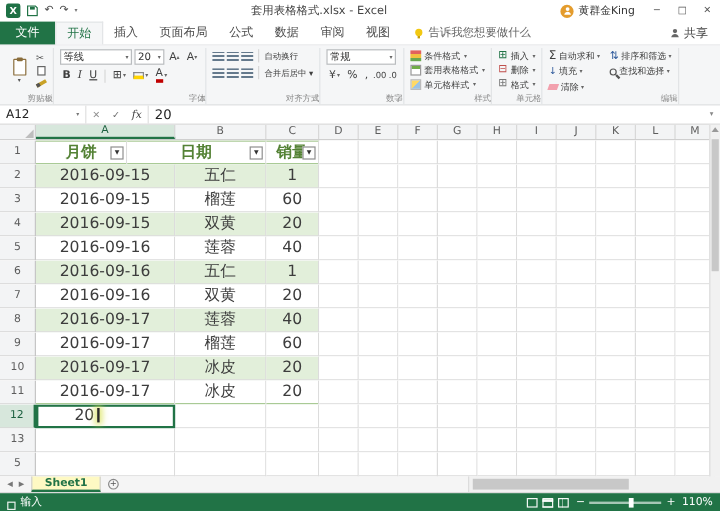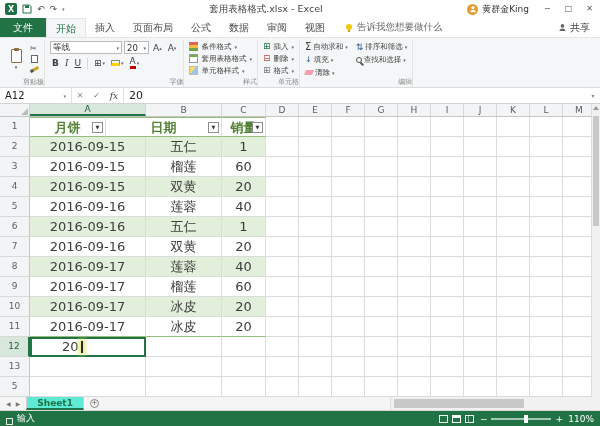--- a/index.html
+++ b/index.html
@@ -34,21 +34,21 @@
 
 .ribbon{flex:0 0 50px;height:50px;background:#f5f6f7;border-bottom:1px solid #d9dbdd;display:flex;align-items:stretch;padding:2px 0 0 2px;overflow:hidden;}
 .rgroup{position:relative;border-right:1px solid #e2e4e6;padding:1px 5px 10px 5px;display:flex;flex-direction:column;}
 .glabel{position:absolute;bottom:0;left:0;right:0;text-align:right;font-size:7px;color:#8a8a8a;line-height:10px;white-space:nowrap;}
 .launcher{position:absolute;right:1px;bottom:2px;font-size:6px;color:#9a9a9a;line-height:6px;}
 .gcontent{display:flex;flex:1;}
 .gcontent.col{flex-direction:column;justify-content:flex-start;gap:3px;}
 .frow{display:flex;align-items:center;gap:2px;}
 .combo{display:flex;align-items:center;justify-content:space-between;background:#fff;border:1px solid #b9bcbf;font-size:8.5px;color:#333;padding:0 2px;height:13px;}
 .combo i{font-style:normal;font-size:5px;color:#666;margin-left:2px;}
-.fname{width:72px;}
+.fname{width:60px;}
 .fsize{width:25px;}
 .nfmt{width:58px;}
 .tbtn{font-size:9px;color:#3f3f3f;padding:0 2px;display:flex;align-items:center;line-height:12px;}
 .tbtn i{font-style:normal;font-size:5px;color:#666;margin-left:1px;}
 .tbtn .tri{font-size:5px;margin-left:0;}
 .tbtn.b{font-weight:bold;}
 .tbtn.it{font-style:italic;font-family:"DejaVu Serif",serif;}
 .tbtn.u{text-decoration:underline;}
 .ic-fill{width:9px;height:6px;border:1px solid #888;border-bottom:3px solid #ffd400;display:inline-block;}
 .ic-fontclr{border-bottom:3px solid #c00000;line-height:9px;display:inline-block;font-size:9px;}
@@ -113,21 +113,21 @@
 .caret{display:inline-block;width:2px;height:12px;background:#2a2a2a;margin-left:2px;vertical-align:-2px;box-shadow:0 0 5px 2px rgba(216,226,86,0.85);}
 
 
 .vscroll{position:absolute;top:104px;bottom:29px;right:0;width:9px;background:#f1f1f1;border-left:1px solid #dcdcdc;z-index:5;}
 .vscroll .up{position:absolute;top:2px;left:1px;width:0;height:0;border-left:3px solid transparent;border-right:3px solid transparent;border-bottom:4px solid #9a9a9a;}
 .vthumb{position:absolute;top:12px;left:1px;width:6px;height:110px;background:#c8c8c8;}
 
 
 .sheetbar{flex:0 0 14px;height:14px;display:flex;align-items:stretch;background:#f5f5f5;border-bottom:1px solid #dadada;}
 .snav{display:flex;align-items:center;gap:5px;padding:0 6px;color:#777;font-size:6px;}
-.stab{background:#5eead4;border-left:1px solid #d0d0d0;border-right:1px solid #d0d0d0;color:#217346;font-weight:bold;font-size:9px;display:flex;align-items:center;padding:0 10px;border-bottom:2px solid #217346;}
+.stab{background:#fef9c3;border-left:1px solid #d0d0d0;border-right:1px solid #d0d0d0;color:#217346;font-weight:bold;font-size:9px;display:flex;align-items:center;padding:0 10px;border-bottom:2px solid #217346;}
 .addsheet{display:flex;align-items:center;padding:0 6px;}
 .addsheet .circ{width:9px;height:9px;border:1px solid #888;border-radius:50%;font-size:7px;line-height:7px;text-align:center;color:#555;}
 .hscroll{margin-left:auto;width:210px;background:#f1f1f1;border-left:1px solid #dcdcdc;position:relative;}
 .hthumb{position:absolute;left:3px;top:2px;bottom:2px;width:130px;background:#c8c8c8;}
 
 
 .statusbar{flex:0 0 15px;height:15px;background:#217346;color:#fff;display:flex;align-items:center;font-size:9px;padding:0 6px;gap:6px;}
 .smode{display:flex;align-items:flex-end;gap:4px;}
 .scellmode-ic{width:7px;height:7px;border:1px solid rgba(255,255,255,.9);display:inline-block;}
 .sspacer{flex:1;}
@@ -254,21 +254,63 @@
           <span class="tbtn">
               <span class="ic-fontclr">A</span>
               <i>▾</i>
             </span>
         </div>
       </div>
       <div class="glabel">字体</div>
       <span class="launcher">◿</span>
     </div>
 
-
+    <div class="rgroup g-align">
+      <div class="gcontent col">
+        <div class="frow">
+          <span class="ic-bars"></span>
+          <span class="ic-bars"></span>
+          <span class="ic-bars"></span>
+          <span class="vsep"></span>
+          <span class="stxt">自动换行</span>
+        </div>
+        <div class="frow">
+          <span class="ic-bars"></span>
+          <span class="ic-bars"></span>
+          <span class="ic-bars"></span>
+          <span class="vsep"></span>
+          <span class="stxt"><span>合并后居中</span> ▾</span>
+        </div>
+      </div>
+      <div class="glabel">对齐方式</div>
+      <span class="launcher">◿</span>
+    </div>
+
+    <div class="rgroup g-number">
+      <div class="gcontent col">
+        <div class="frow">
+          <span class="combo nfmt">
+              <span>常规</span>
+              <i>▾</i>
+            </span>
+        </div>
+        <div class="frow">
+          <span class="tbtn">
+              <span>¥</span>
+              <i>▾</i>
+            </span>
+          <span class="tbtn">%</span>
+          <span class="tbtn">,</span>
+          <span class="stxt">.00</span>
+          <span class="stxt">.0</span>
+        </div>
+      </div>
+      <div class="glabel">数字</div>
+      <span class="launcher">◿</span>
+    </div>
 
     <div class="rgroup g-styles">
       <div class="gcontent col" style="gap:1px;">
         <div class="stylerow">
           <span class="ic-cf"></span>
           <span>条件格式</span>
             <i>▾</i>
         </div>
         <div class="stylerow">
           <span class="ic-fat"></span>

